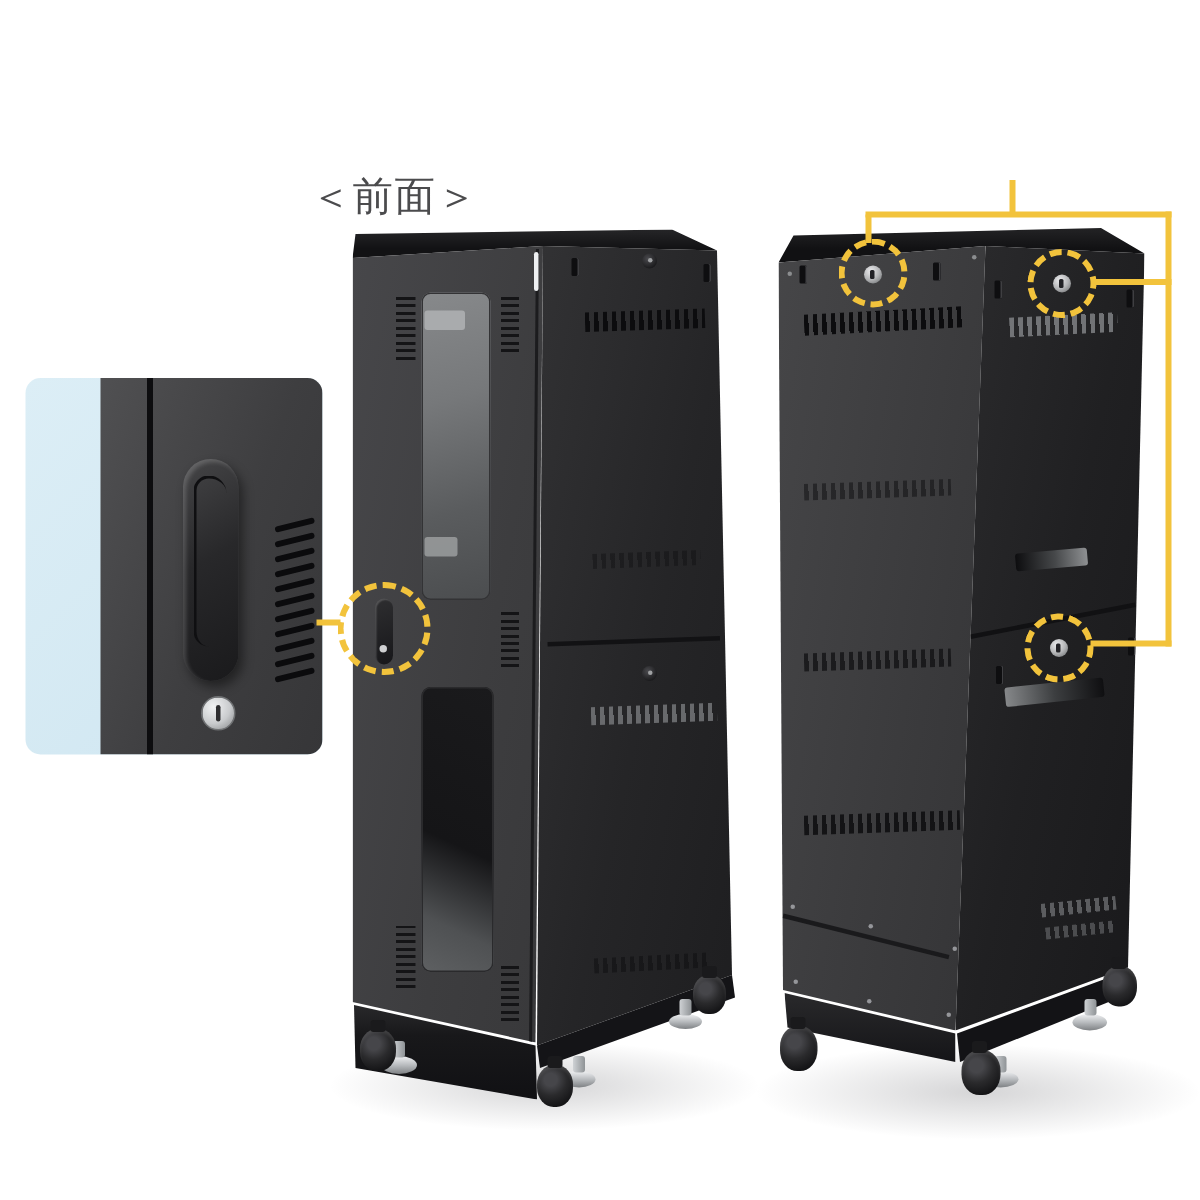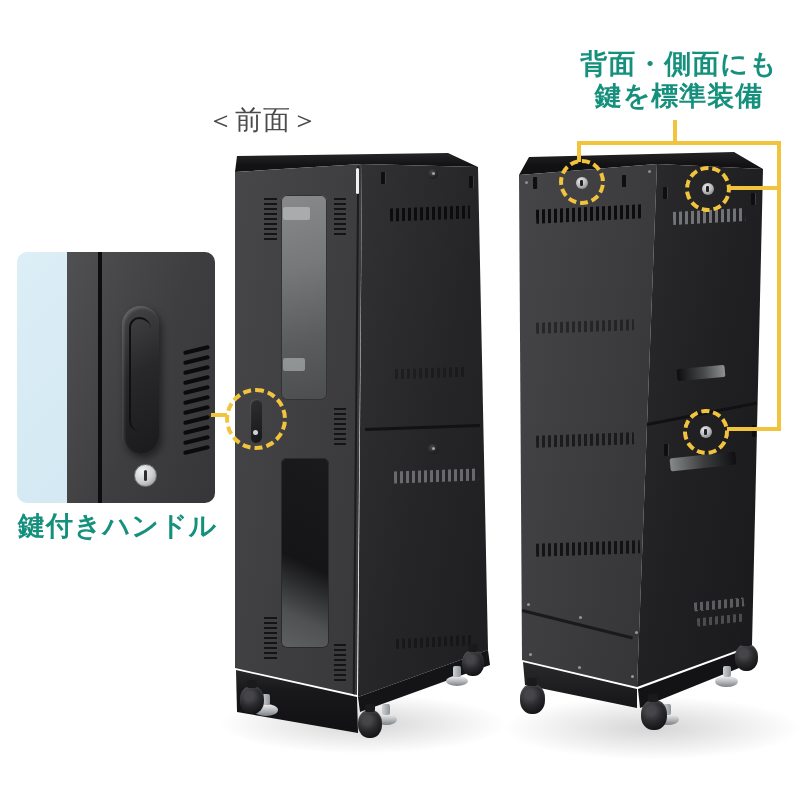--- a/index.html
+++ b/index.html
@@ -203,22 +203,17 @@
   <div class="abs yline" style="left:777px;top:141px;width:4px;height:290px;"></div>
   <div class="abs yline" style="left:729px;top:186px;width:52px;height:4px;"></div>
   <div class="abs yline" style="left:727px;top:427px;width:54px;height:4px;"></div>
   <div class="abs yline" style="left:211px;top:413px;width:16px;height:4px;"></div>
 
   <div class="abs circ" style="left:225px;top:388px;width:54px;height:54px;"></div>
   <div class="abs circ" style="left:559px;top:159px;width:38px;height:38px;"></div>
   <div class="abs circ" style="left:685px;top:166px;width:38px;height:38px;transform:rotate(12deg);"></div>
   <div class="abs circ" style="left:683px;top:409px;width:38px;height:38px;transform:rotate(20deg);"></div>
 
-  <div class="abs viewlabel" style="left:198px;top:102px;width:130px;z-index:8;">＜前面＞</div>
-
-  <div class="abs green heading" style="left:573px;top:48px;width:212px;z-index:8;">
-    <div>背面・側面にも</div>
-    <div>鍵を標準装備</div>
-  </div>
-
-  <div class="abs green caption" style="left:18px;top:508px;width:205px;z-index:8;">鍵付きハンドル</div>
+  <div class="abs viewlabel" style="left:198px;top:113px;width:130px;z-index:8;">＜前面＞</div>
+
+
 
 </div>
 
 </body></html>

